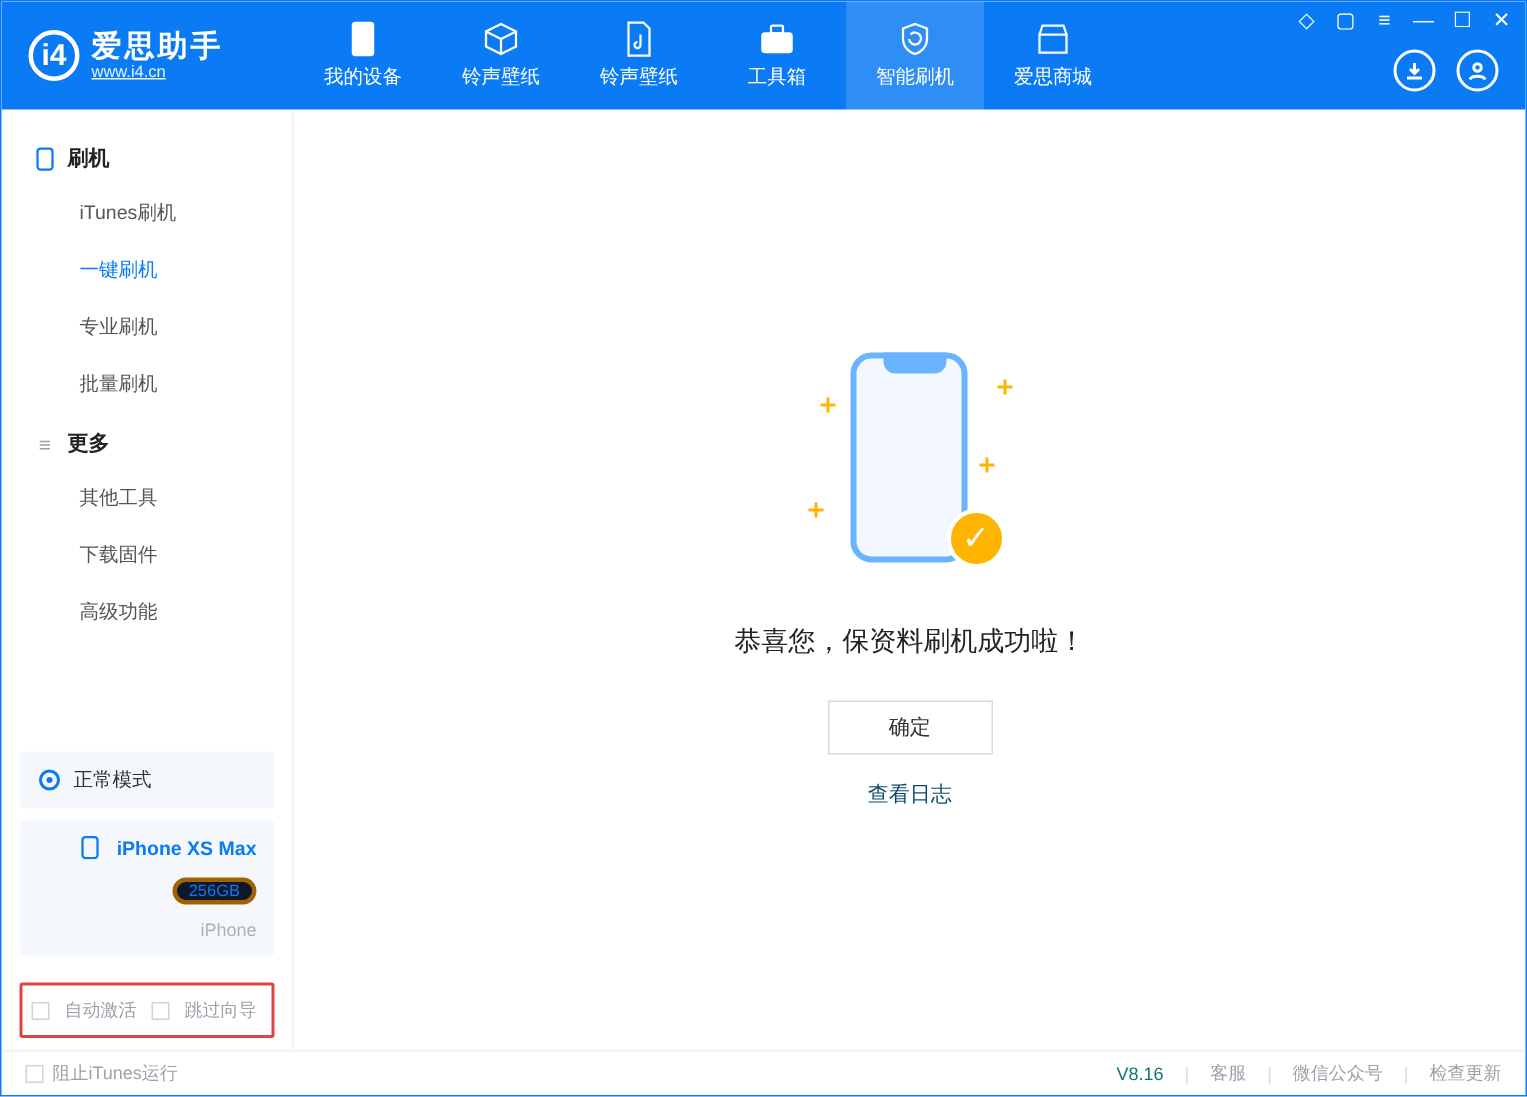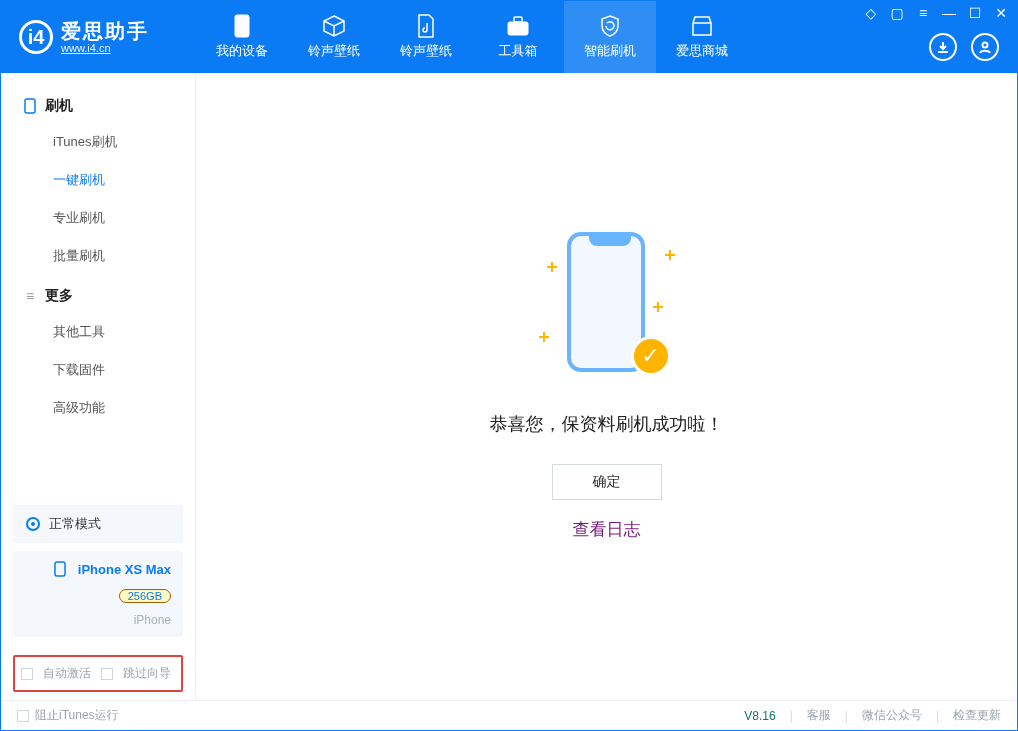--- a/index.html
+++ b/index.html
@@ -36,40 +36,40 @@
 .side-section-hdr { display:flex; align-items:center; font-size: 14px; color:#222; padding: 8px 0 8px 22px; font-weight:bold; }
 .side-section-hdr .hicon { width:14px; height:14px; margin-right:8px; display:flex; align-items:center; justify-content:center; }
 .side-item { font-size:13px; color:#555; padding: 10px 0 10px 52px; cursor:pointer; }
 .side-item.selected { color:#0a7bf5; }
 
 .device-boxes { padding: 0 12px 10px; }
 .device-box { background:#f4f8fc; border-radius:3px; padding:10px 12px; margin-bottom:8px; font-size:13px; color:#333; display:flex; align-items:center; gap:8px; }
 .device-box .dicon { width:16px; height:16px; flex:none; }
 .device-box.phone { flex-direction:column; align-items:flex-end; padding:10px 12px; }
 .device-box.phone .top { display:flex; align-items:center; gap:8px; font-weight:bold; color:#0a7bf5; }
-.device-box .badge { display:inline-block; border:1px solid #a16207; color:#0a7bf5; font-size:11px; border-radius:10px; padding:0 8px; margin-top:4px; background:#fef9c3;}
+.device-box .badge { display:inline-block; border:3px solid #a16207; color:#0a7bf5; font-size:11px; border-radius:10px; padding:0 8px; margin-top:4px; background:#0f172a;}
 .device-box .subtle { color:#a9b2bb; font-size:12px; margin-top:2px; }
 
 .option-row { border:2px solid #e04343; border-radius:2px; margin:0 12px 8px; padding:8px 6px; display:flex; align-items:center; gap:10px; font-size:12px; color:#9aa3ad; }
 .option-row .chk { width:12px; height:12px; border:1px solid #cfd5db; flex:none; }
 
 
 .main { flex:1; display:flex; flex-direction:column; align-items:center; justify-content:center; color:#333; }
 .illus { width:140px; height:150px; position:relative; margin-bottom:30px; }
 .phone-shape { position:absolute; left:30px; top:0; width:78px; height:140px; border:4px solid #68b4ff; border-radius:14px; background:#f3f8ff; }
 .phone-shape::before { content:""; position:absolute; top:-4px; left:18px; width:42px; height:14px; background:#68b4ff; border-radius:0 0 8px 8px; }
 .check-badge { position:absolute; right:6px; bottom:6px; width:40px; height:40px; background:#ffb400; border:3px solid #fff; border-radius:50%; display:flex; align-items:center; justify-content:center; color:#fff; font-size:22px; }
 .spark { position:absolute; width:10px; height:10px; color:#ffb400; }
 .spark.s1 { left:10px; top:30px; } .spark.s2 { right:2px; top:18px; } .spark.s3 { left:2px; bottom:40px; } .spark.s4 { right:14px; top:70px; }
 .spark::before, .spark::after { content:""; position:absolute; background:currentColor; }
 .spark::before { left:4px; top:0; width:2px; height:10px; } .spark::after { left:0; top:4px; width:10px; height:2px; }
 
 .success-text { font-size:18px; color:#222; margin-bottom:28px; }
 .confirm-btn { border:1px solid #d6dbe1; background:#fff; padding:8px 40px; font-size:14px; cursor:pointer; color:#333; margin-bottom:18px; }
-.log-link { font-size:17px; color:#701a75; cursor:pointer; }
+.log-link { font-size:14px; color:#0c4a6e; cursor:pointer; }
 
 
 .footer { position:absolute; bottom:0; left:0; right:0; height:30px; border-top:1px solid #eef0f3; display:flex; align-items:center; font-size:12px; color:#9aa3ad; padding:0 16px; }
 .footer .chk { width:12px; height:12px; border:1px solid #cfd5db; margin-right:6px; flex:none; }
 .footer-right { margin-left:auto; display:flex; align-items:center; gap:14px; }
 .footer-right .sep { color:#d6dbe1; }
 .footer-link { cursor:pointer; }
 </style>
 </head>
 <body>

